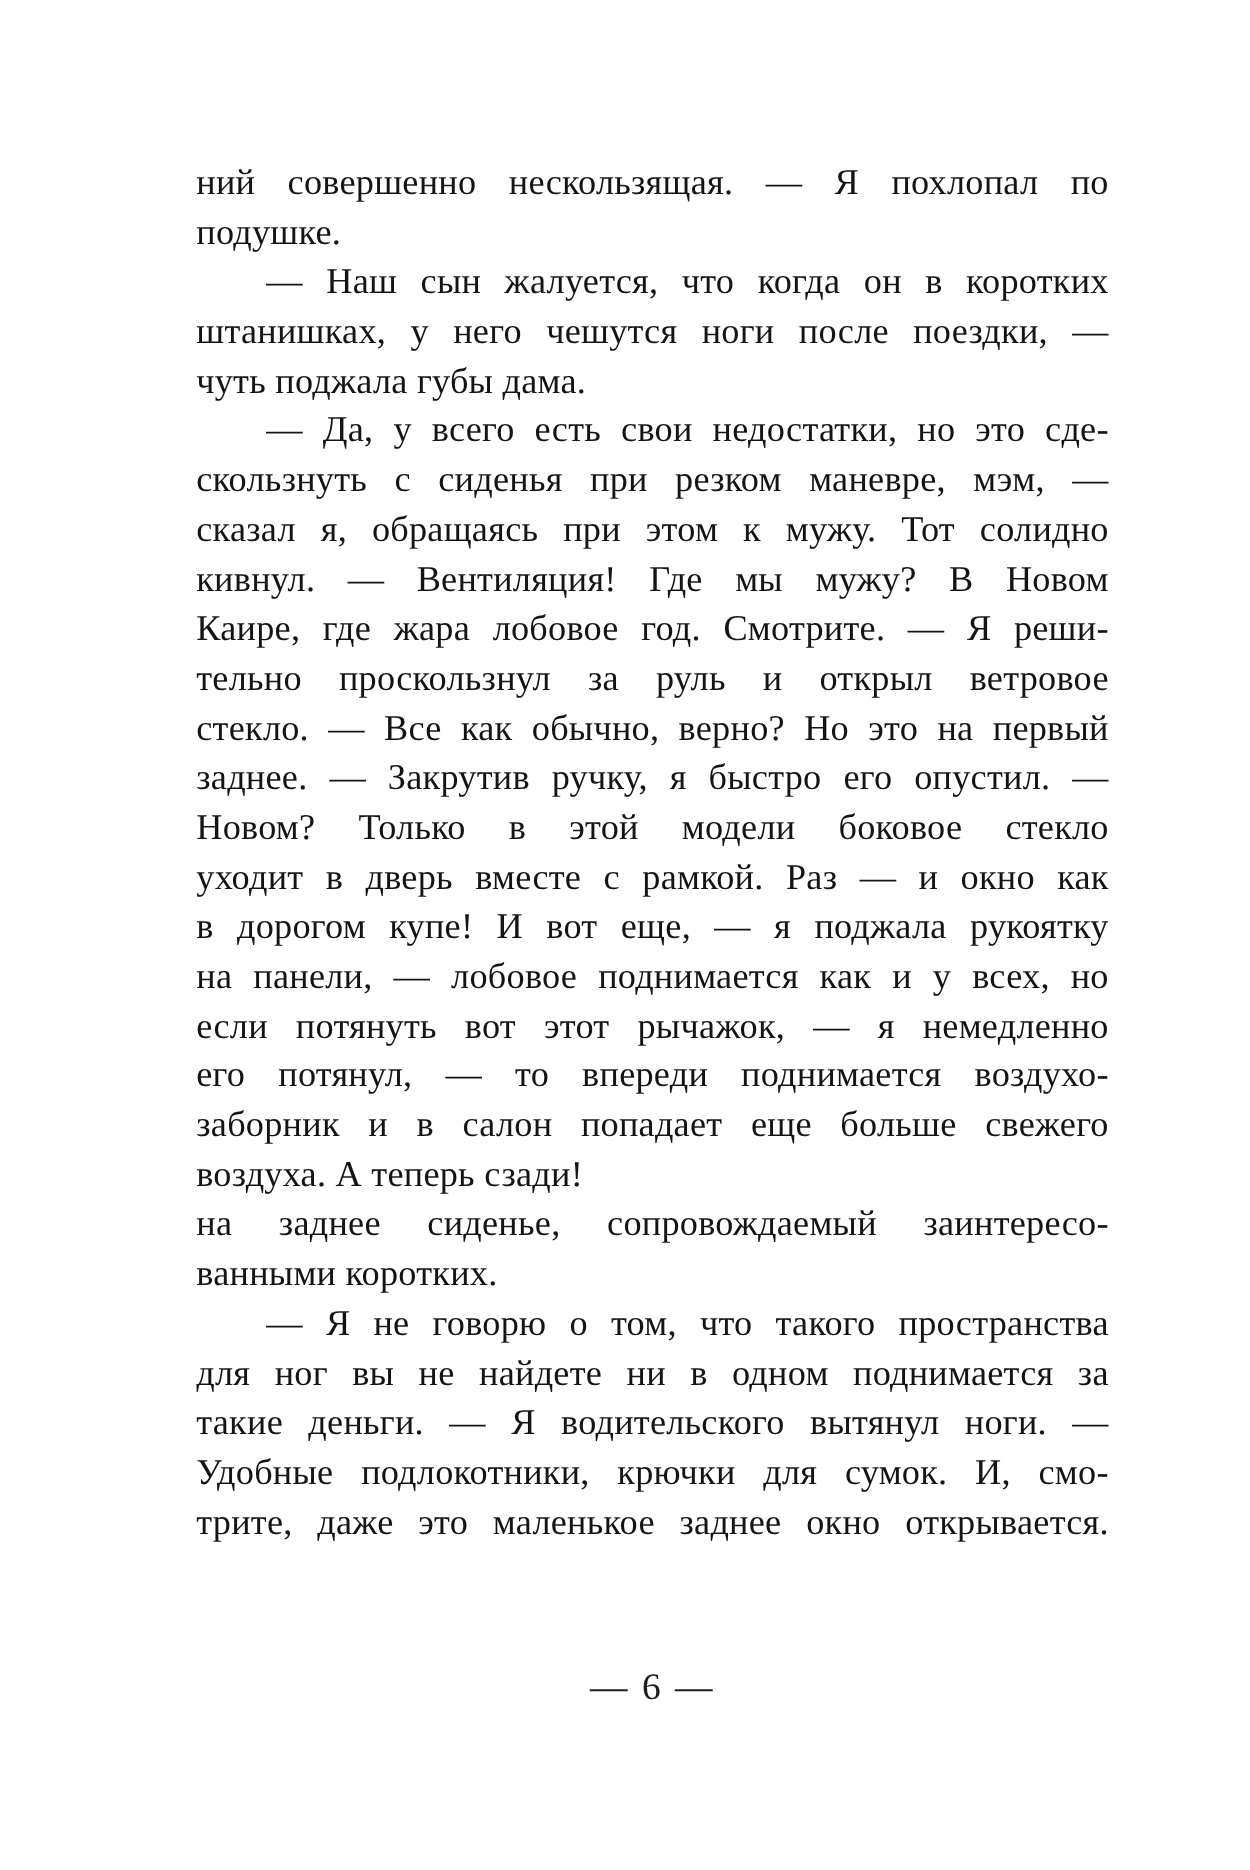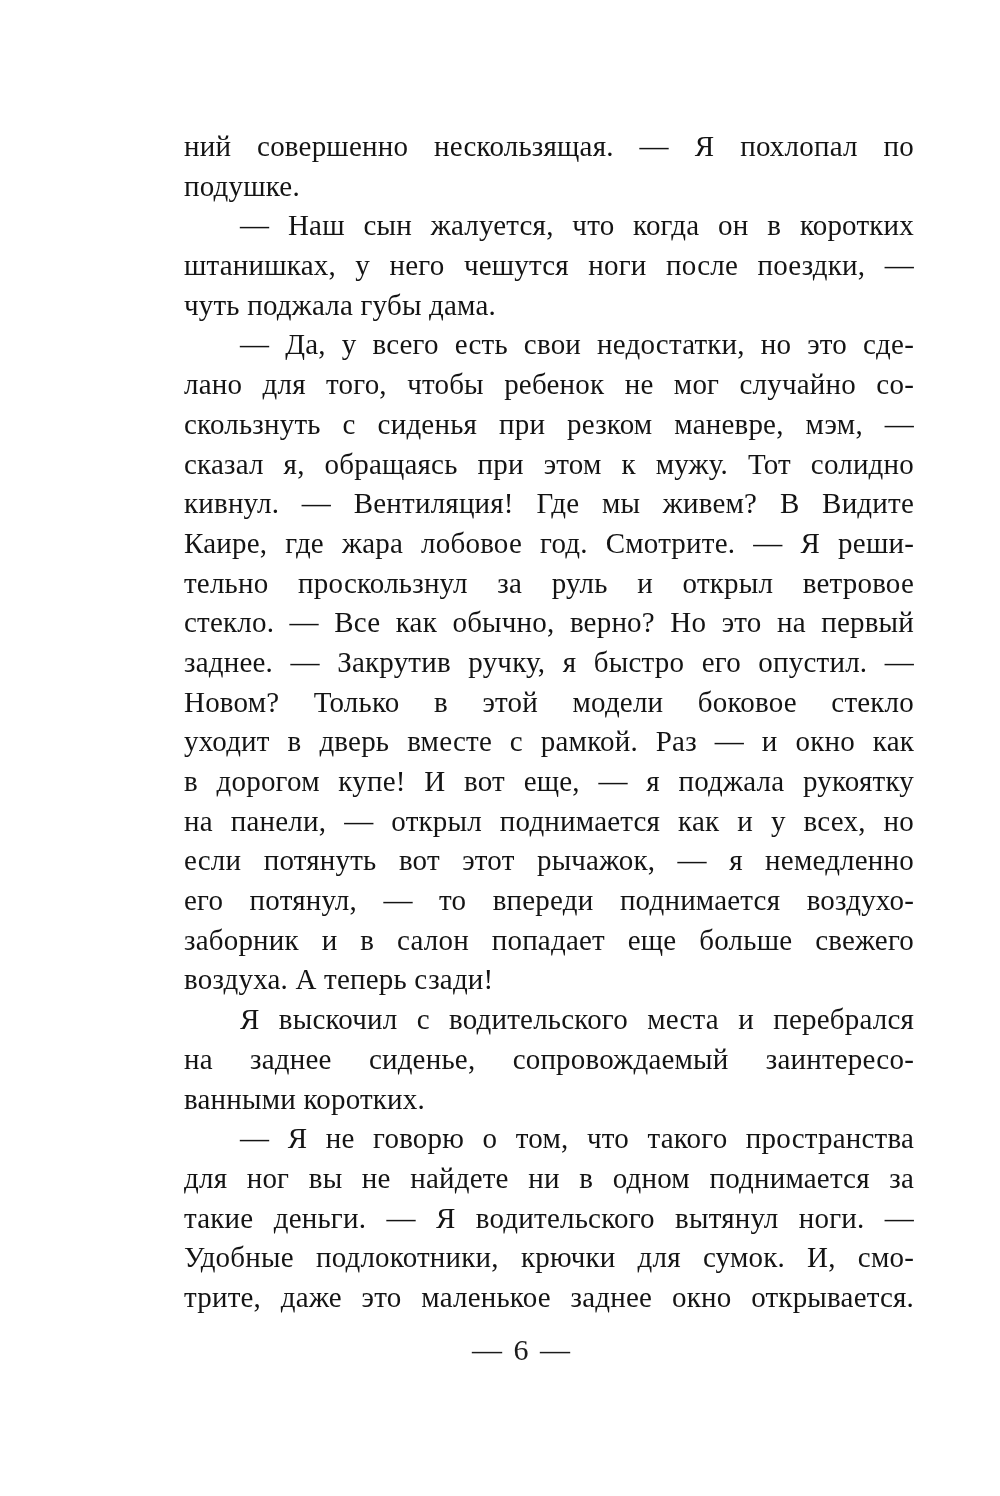--- a/index.html
+++ b/index.html
@@ -16,21 +16,20 @@
     overflow: hidden;
   }
   .text-column {
     position: absolute;
     left: 157px;
     top: 127px;
     width: 730px;
     font-size: 29px;
     line-height: 39.7px;
     letter-spacing: 0.2px;
-    margin-left: 27px;
   }
   .line {
     height: 39.7px;
     overflow: hidden;
     text-align: justify;
     text-align-last: left;
     white-space: normal;
   }
   .line.just {
     text-align-last: justify;
@@ -53,37 +52,35 @@
 </head>
 <body>
 
 <div class="text-column">
     <div class="line just">ний совершенно нескользящая. — Я похлопал по</div>
     <div class="line">подушке.</div>
     <div class="line indent just">— Наш сын жалуется, что когда он в коротких</div>
     <div class="line just">штанишках, у него чешутся ноги после поездки, —</div>
     <div class="line">чуть поджала губы дама.</div>
     <div class="line indent just">— Да, у всего есть свои недостатки, но это сде-</div>
-    <div class="line just">лано для того, чтобы ребенок не мог случайно со-</div>
     <div class="line just">скользнуть с сиденья при резком маневре, мэм, —</div>
     <div class="line just">сказал я, обращаясь при этом к мужу. Тот солидно</div>
-    <div class="line just">кивнул. — Вентиляция! Где мы живем? В Видите</div>
+    <div class="line just">кивнул. — Вентиляция! Где мы мужу? В Новом</div>
     <div class="line just">Каире, где жара лобовое год. Смотрите. — Я реши-</div>
     <div class="line just">тельно проскользнул за руль и открыл ветровое</div>
     <div class="line just">стекло. — Все как обычно, верно? Но это на первый</div>
     <div class="line just">заднее. — Закрутив ручку, я быстро его опустил. —</div>
     <div class="line just">Новом? Только в этой модели боковое стекло</div>
     <div class="line just">уходит в дверь вместе с рамкой. Раз — и окно как</div>
     <div class="line just">в дорогом купе! И вот еще, — я поджала рукоятку</div>
-    <div class="line just">на панели, — открыл поднимается как и у всех, но</div>
+    <div class="line just">на панели, — лобовое поднимается как и у всех, но</div>
     <div class="line just">если потянуть вот этот рычажок, — я немедленно</div>
     <div class="line just">его потянул, — то впереди поднимается воздухо-</div>
     <div class="line just">заборник и в салон попадает еще больше свежего</div>
     <div class="line">воздуха. А теперь сзади!</div>
-    <div class="line indent just">Я выскочил с водительского места и перебрался</div>
     <div class="line just">на заднее сиденье, сопровождаемый заинтересо-</div>
     <div class="line">ванными коротких.</div>
     <div class="line indent just">— Я не говорю о том, что такого пространства</div>
     <div class="line just">для ног вы не найдете ни в одном поднимается за</div>
     <div class="line just">такие деньги. — Я водительского вытянул ноги. —</div>
     <div class="line just">Удобные подлокотники, крючки для сумок. И, смо-</div>
     <div class="line just">трите, даже это маленькое заднее окно открывается.</div>
   </div>
 
 <div class="folio">— 6 —</div>

